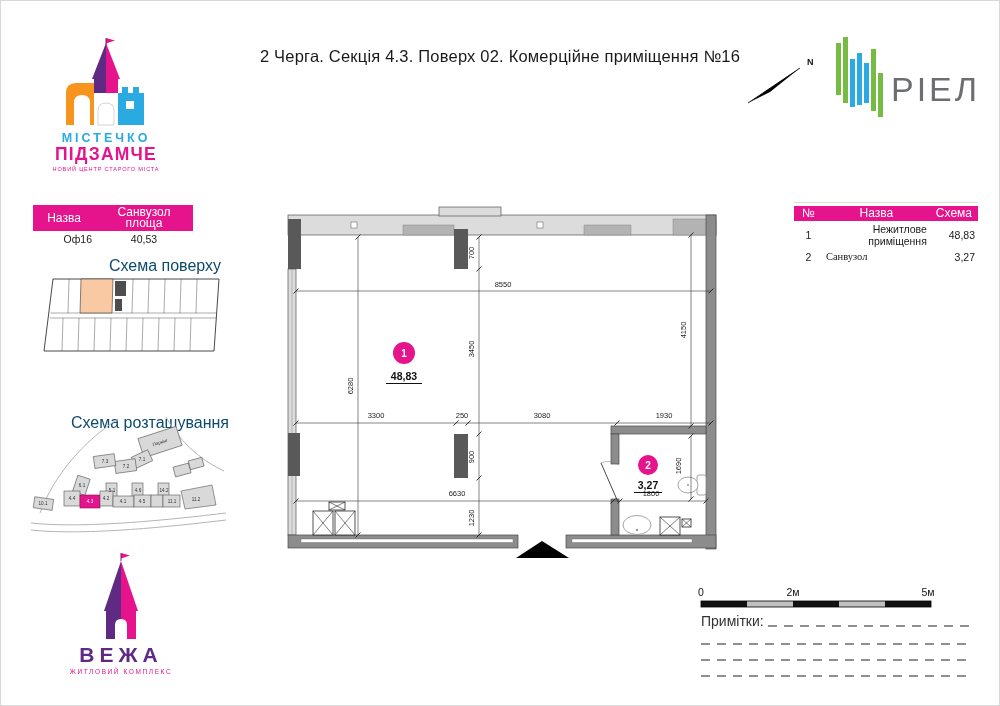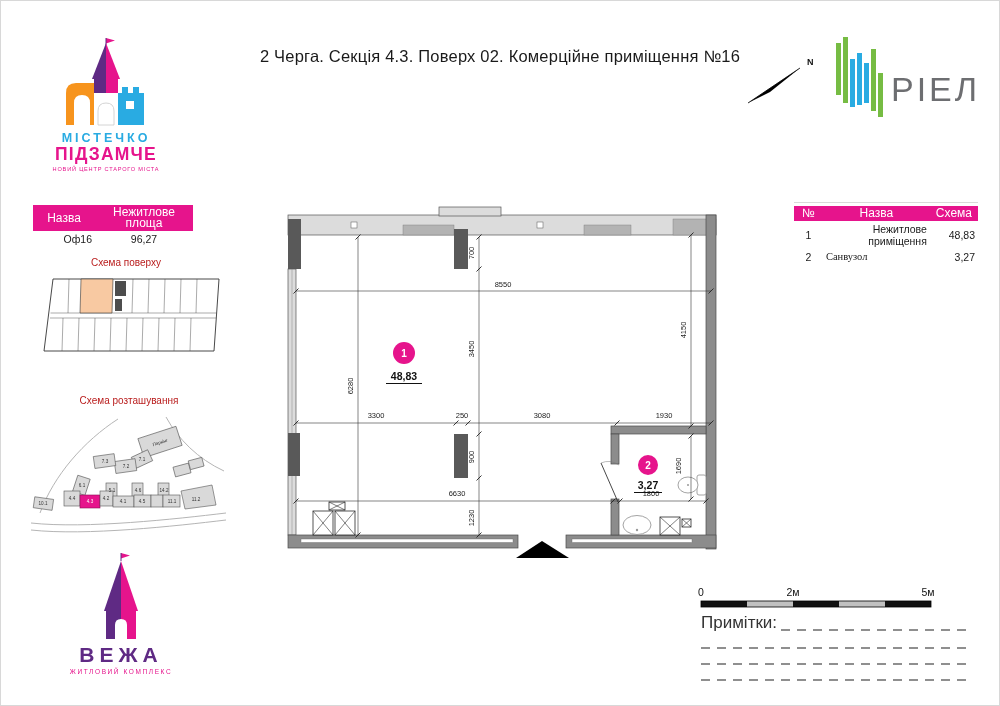--- a/index.html
+++ b/index.html
@@ -1,26 +1,26 @@
 <!DOCTYPE html>
 <html style="--accent: #E6148C; --purple: #5F2A84; --blue: #29ABE2; --orange: #F7941D; --green: #76BC43; --logo_gray: #6D6E71; --wall_gray: #8C8C8C; --window_gray: #DCDCDC; --column_dark: #595959; --highlight_peach: #F8C9A2;"><head>
 <meta charset="utf-8">
 <style>
   html,body{margin:0;padding:0;background:#9a9a9a;}
   .page{position:relative;width:1000px;height:706px;margin:0 auto;background:#ffffff;
         border:1px solid #d8d8d8;box-sizing:border-box;overflow:hidden;
         font-family:"Liberation Sans",sans-serif;padding-left:44px;}
   .abs{position:absolute;}
   .title{top:46px;left:0;width:100%;text-align:center;font-size:16.5px;color:#1a1a1a;letter-spacing:.2px;}
-  .scheme-title{font-size:10px;color:#b91c1c;text-align:center;}
+  .scheme-title{font-size:16px;color:#0c4a6e;text-align:right;}
   table.tbl{border-collapse:collapse;}
   table.tbl th{background:var(--accent,#E6148C);color:#fff;font-weight:normal;font-size:12px;padding:2px 3px;line-height:11px;}
   table.tbl td{font-size:10.5px;color:#1a1a1a;padding:2px 3px;line-height:12px;}
   .rooms-wrap{border-top:1px solid #d9d9d9;padding-top:3px;}
-  .notes{left:700px;top:612px;width:270px;font-size:17px;color:#333;}
+  .notes{left:700px;top:612px;width:270px;font-size:14px;color:#333;}
   .notes-row1{display:flex;align-items:flex-end;}
   .dash{height:2px;background:repeating-linear-gradient(to right,#8f8f8f 0 9px,transparent 9px 16px);}
   .dash.rest{flex:1;margin-left:4px;margin-bottom:2px;}
   .dash.full{margin-top:14px;}
   
   .f-acc{fill:var(--accent,#E6148C);} .f-pur{fill:var(--purple,#5F2A84);} .f-blu{fill:var(--blue,#29ABE2);}
   .f-org{fill:var(--orange,#F7941D);} .f-grn{fill:var(--green,#76BC43);}
   .f-wall{fill:var(--wall_gray,#8C8C8C);stroke:#4a4a4a;stroke-width:0.7;}
   .f-win{fill:var(--window_gray,#DCDCDC);stroke:#555;stroke-width:0.7;}
   .f-pier{fill:#B3B3B3;stroke:#777;stroke-width:0.4;}
@@ -80,27 +80,27 @@
       <rect class="f-grn" x="135" y="20" width="5" height="62"></rect>
       <rect class="f-grn" x="142" y="44" width="5" height="44"></rect>
     </g>
     <text x="155" y="72" font-size="34" letter-spacing="3" font-weight="500" style="fill:var(--logo_gray,#6D6E71)">РІЕЛ</text>
   </svg>
 
   <table class="tbl abs" style="left:32px;top:204px;">
     <thead>
       <tr>
         <th style="width:56px;">Назва</th>
-        <th style="width:92px;">Нежитлове площа</th>
+        <th style="width:92px;">Санвузол площа</th>
       </tr>
     </thead>
     <tbody>
       <tr>
         <td style="text-align:right;">Оф16</td>
-        <td style="text-align:center;">96,27</td>
+        <td style="text-align:center;">40,53</td>
       </tr>
     </tbody>
   </table>
 
   <div class="abs scheme-title" style="left:30px;top:256px;width:190px;">Схема поверху</div>
   <svg class="abs" style="left:28px;top:270px;" width="195" height="88" viewBox="0 0 195 88">
     <polygon class="mini" points="24,8 190,8 185,80 15,80"></polygon>
     <line class="miniline" x1="21.5" y1="42" x2="187.5" y2="42"></line>
     <line class="miniline" x1="21" y1="47" x2="187" y2="47"></line>
     <g>
@@ -118,21 +118,21 @@
         <line class="miniline" x1="114" y1="47" x2="113" y2="80"></line>
       <line class="miniline" x1="130" y1="47" x2="129" y2="80"></line>
         <line class="miniline" x1="146" y1="47" x2="145" y2="80"></line>
       <line class="miniline" x1="162" y1="47" x2="161" y2="80"></line>
     </g>
     <polygon points="52,8 84,8 83,42 51,42" style="fill:var(--highlight_peach,#F8C9A2)" stroke="#333" stroke-width="0.6"></polygon>
     <rect x="86" y="10" width="11" height="15" fill="#4d4d4d"></rect>
     <rect x="86" y="28" width="7" height="12" fill="#4d4d4d"></rect>
   </svg>
 
-  <div class="abs scheme-title" style="left:28px;top:394px;width:200px;">Схема розташування</div>
+  <div class="abs scheme-title" style="left:28px;top:413px;width:200px;">Схема розташування</div>
   <svg class="abs" style="left:25px;top:412px;" width="205" height="132" viewBox="0 0 205 132">
     <g>
       <path class="road" d="M5,110 C60,116 150,106 200,100"></path>
       <path class="road" d="M5,117 C60,123 150,113 200,107"></path>
       <path class="road" d="M14,100 C28,62 58,28 92,6"></path>
       <path class="road" d="M140,4 C152,26 172,46 198,58"></path>
     </g>
     <g>
       <rect class="bld" x="114" y="19" width="40" height="20" transform="rotate(-18 134 29)"></rect>
       <rect class="bld" x="107" y="40" width="18" height="12" transform="rotate(-25 116 46)"></rect>

